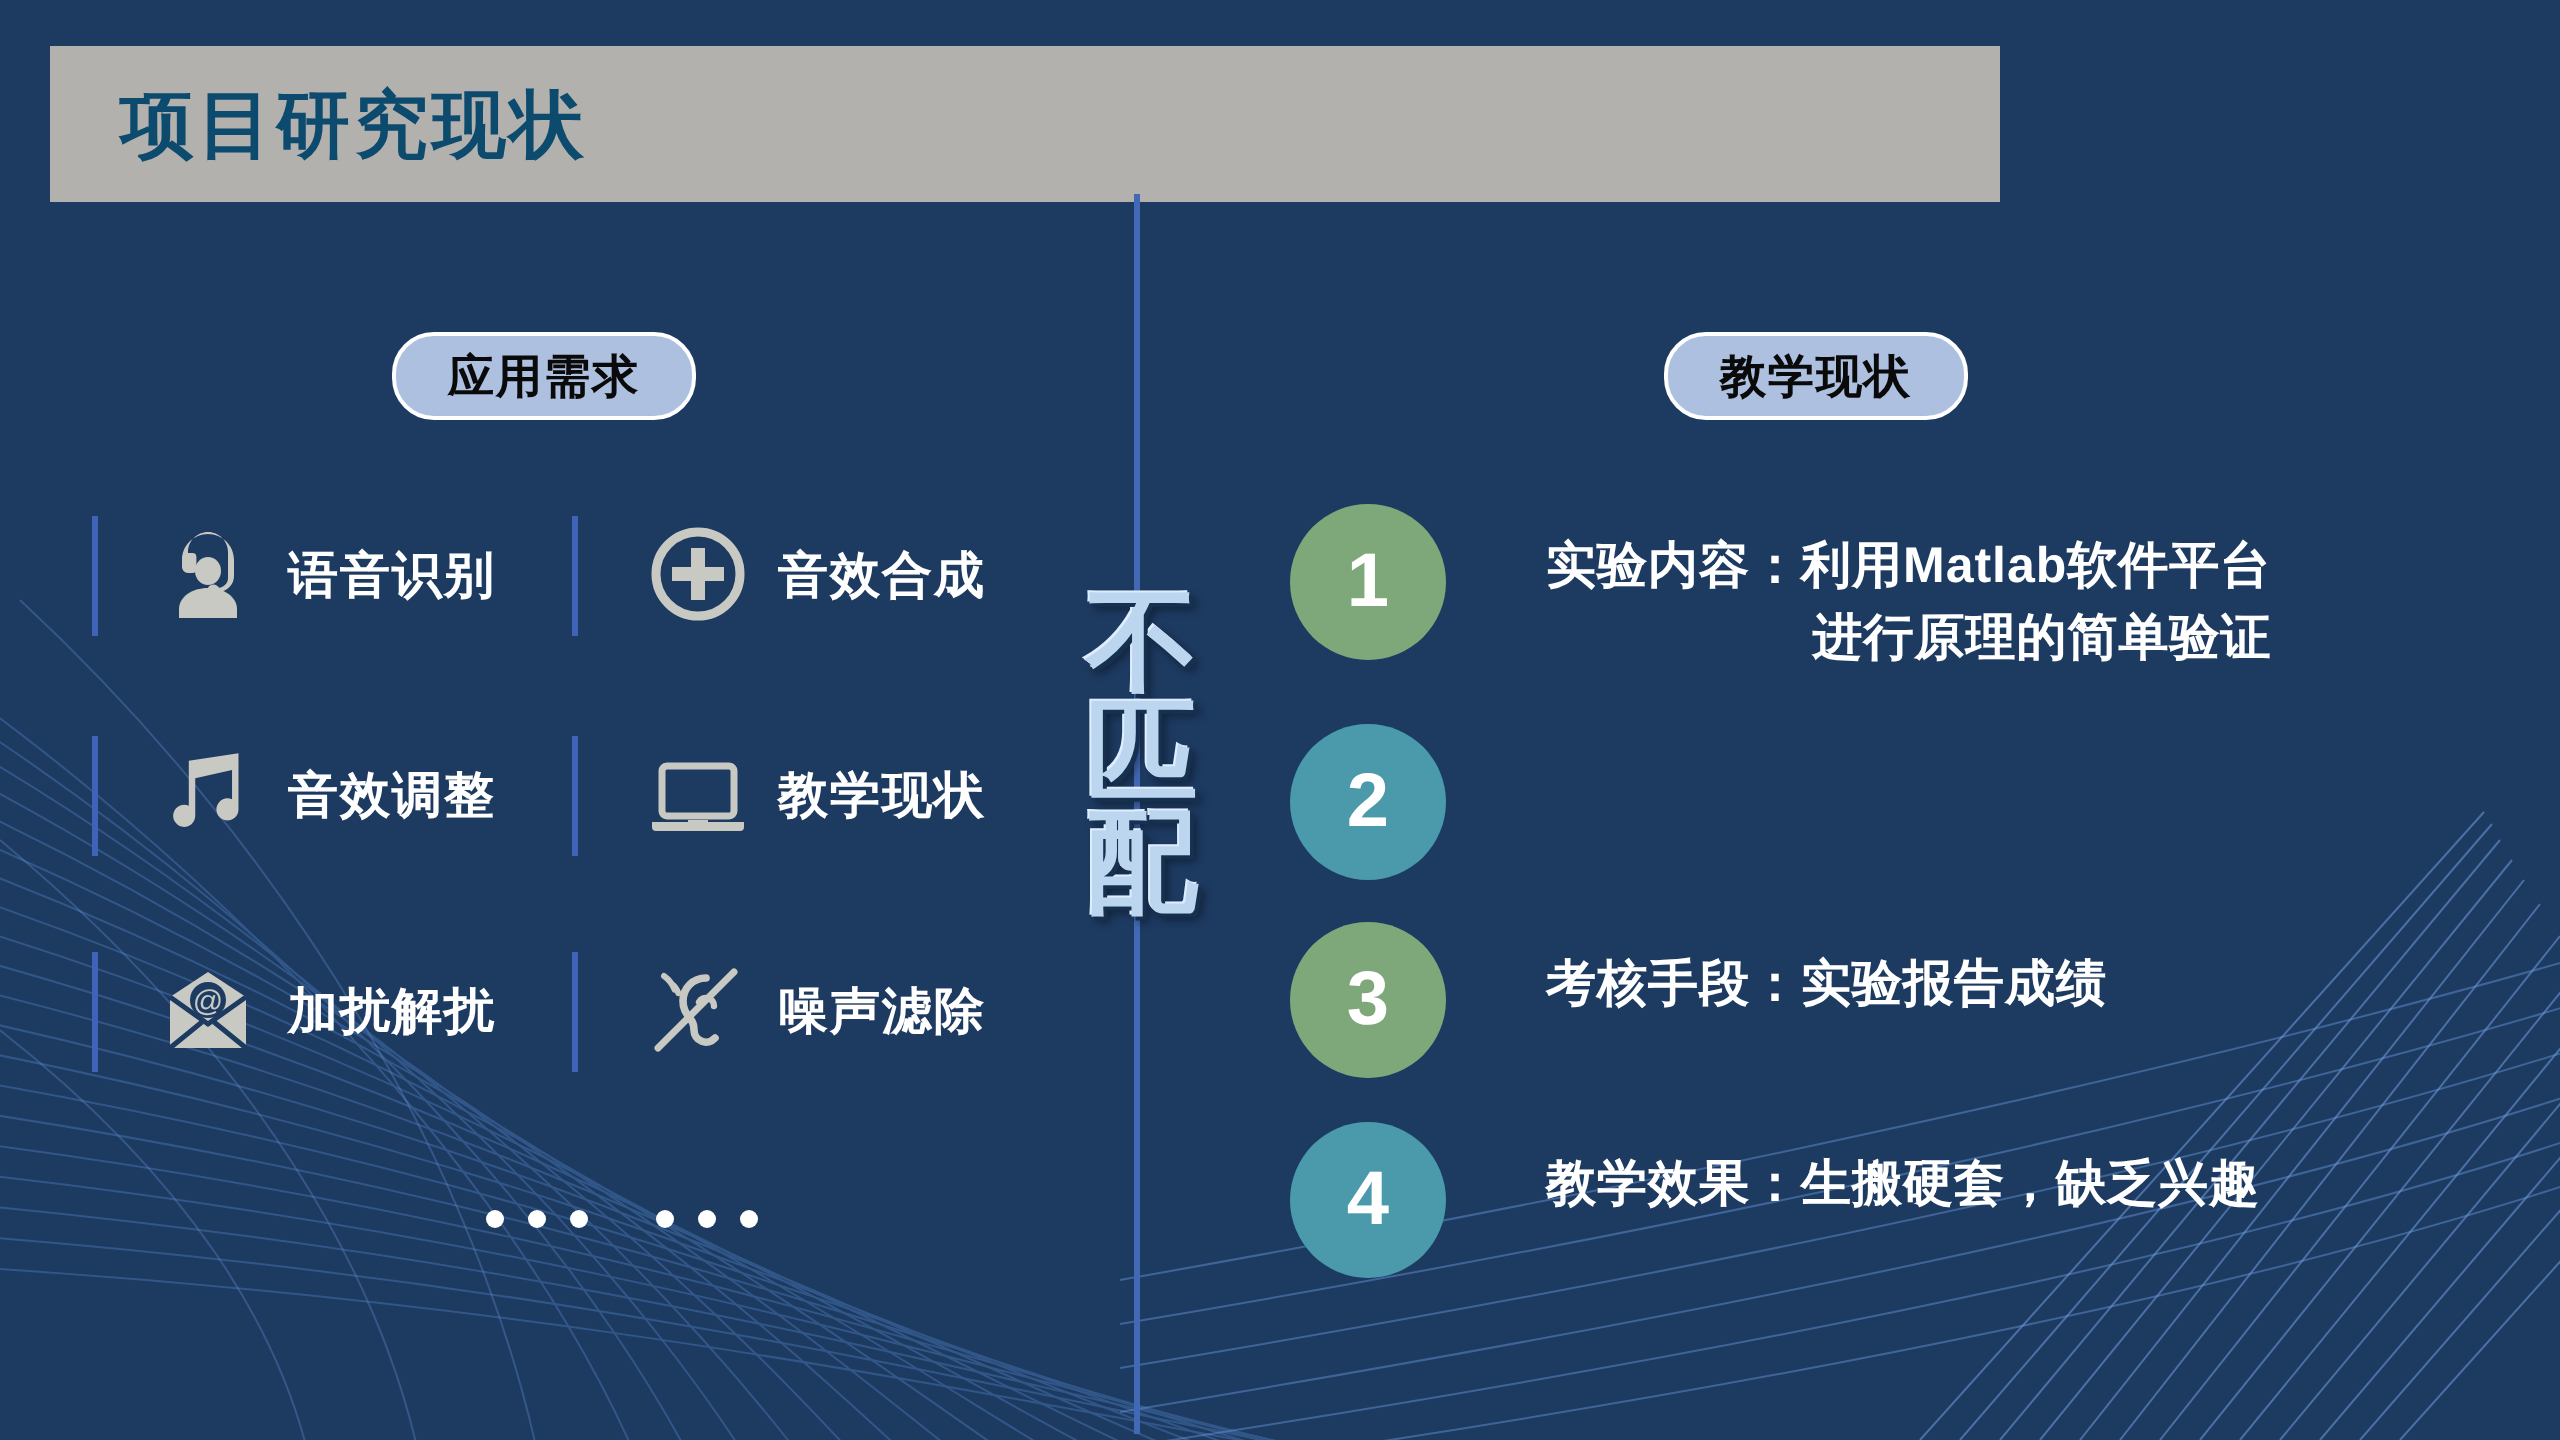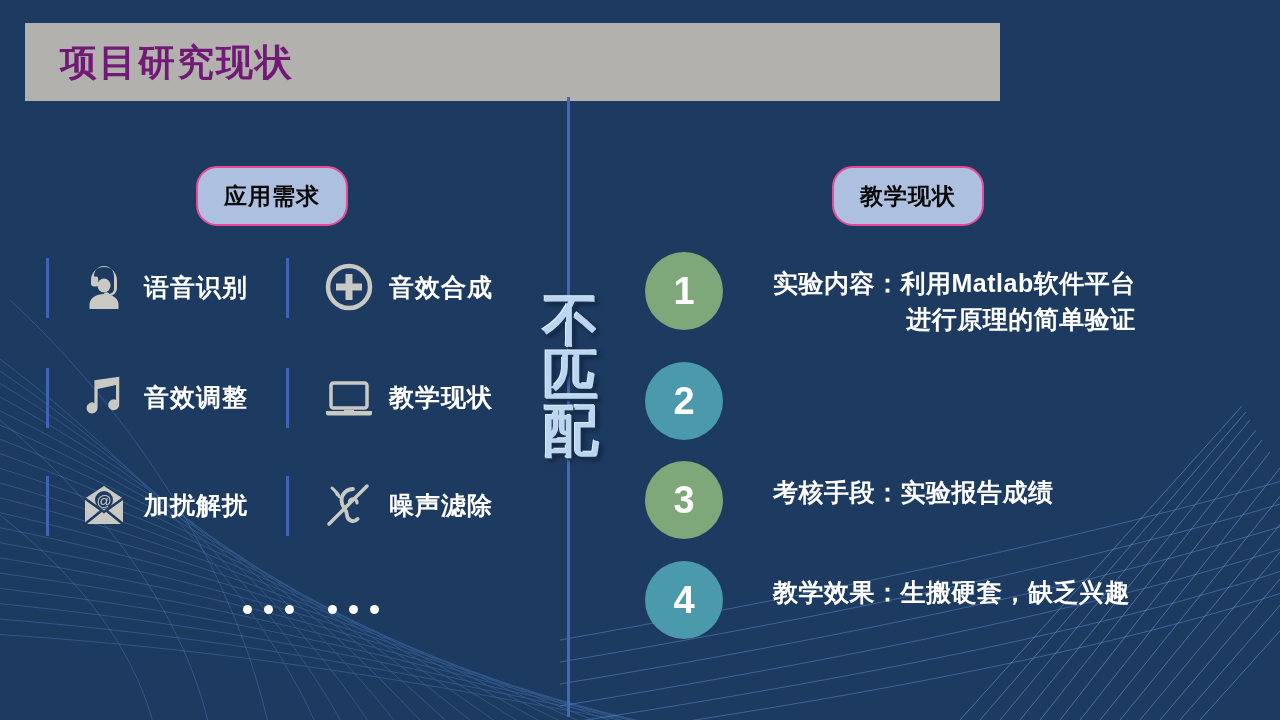--- a/index.html
+++ b/index.html
@@ -36,41 +36,41 @@
     width: 975px;
     height: 78px;
     background: #b3b1ae;
     display: flex;
     align-items: center;
   }
   .title-text {
     margin-left: 35px;
     font-size: 37px;
     font-weight: bold;
-    color: #701a75;
+    color: #0c4a6e;
     letter-spacing: 2px;
     line-height: 1;
   }
 
   
   .center-divider {
     position: absolute;
     left: 567px;
     top: 97px;
     width: 3px;
     height: 620px;
     background: #4169b5;
   }
 
   
   .badge {
     position: absolute;
-    height: 60px;
+    height: 44px;
     background: #adc0e0;
-    border: 2px solid #ec4899;
+    border: 2px solid #ffffff;
     border-radius: 21px;
     display: flex;
     align-items: center;
     justify-content: center;
     padding: 0 22px;
   }
   .badge-label {
     font-size: 23px;
     font-weight: bold;
     color: #0a0a0a;

